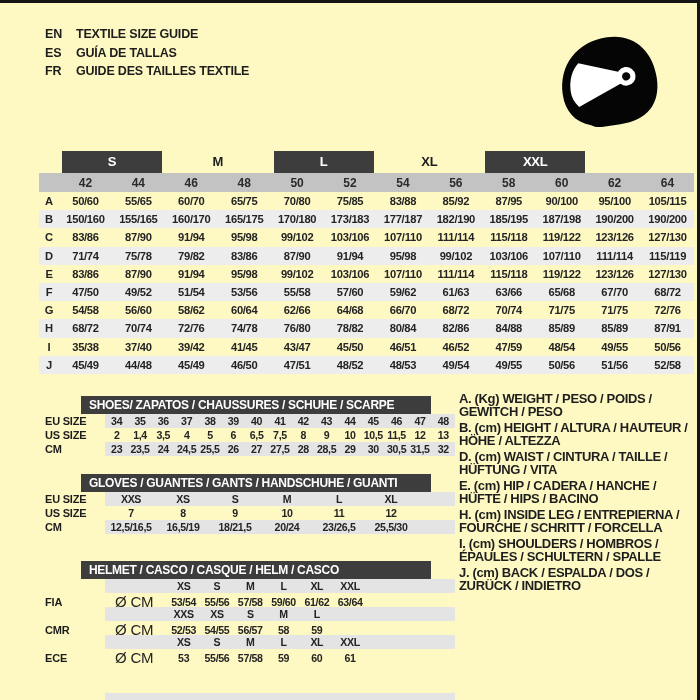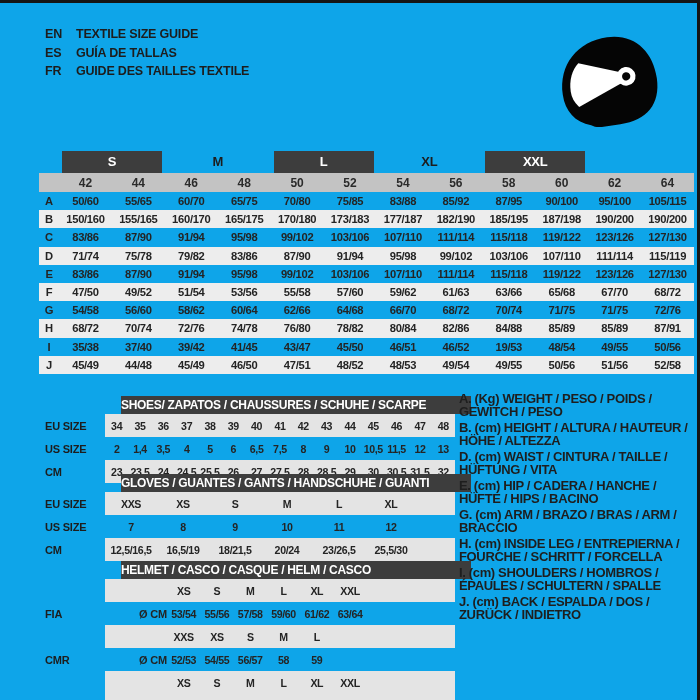--- a/index.html
+++ b/index.html
@@ -1,46 +1,46 @@
 <!DOCTYPE html>
 <html style="--dark-bar: #3d3d3d; --number-band: #c3c3c3; --row-stripe: #ededed; --light-band: #e4e4e4; --text: #1d1d1d; --helmet: #050505;"><head>
 <meta charset="utf-8">
 <style>
   *{margin:0;padding:0;box-sizing:border-box}
   html,body{background:#fff}
   body{width:700px;height:700px;font-family:"Liberation Sans",sans-serif;color:var(--text,#1d1d1d)}
-  .page{position:relative;width:700px;height:700px;background:#0ea5e9;overflow:hidden;
+  .page{position:relative;width:700px;height:700px;background:#fef9c3;overflow:hidden;
         border-top:3px solid #151515;border-right:3px solid #151515}
 
   
   .langs{position:absolute;left:45px;top:22px;list-style:none}
   .lang-row{display:flex;height:18.5px;align-items:center;font-weight:700;font-size:12.5px;letter-spacing:-0.2px}
   .lang-code{width:31px}
   .helmet-wrap{position:absolute;left:552px;top:26px;width:112px;height:104px}
 
   
   .main-table{position:absolute;left:39px;top:147px;width:655px}
   .grid-row{display:grid;grid-template-columns:20px repeat(12,1fr);align-items:center;text-align:center}
   .groups-row{height:23px;grid-template-columns:20px repeat(12,1fr)}
   .group{grid-column:span 2;font-weight:700;font-size:13px;letter-spacing:-0.2px}
   .group.boxed{background:var(--dark-bar,#3d3d3d);color:#fff;height:22px;line-height:22px;margin:0 3px}
   .numbers-row{height:19px;background:var(--number-band,#c3c3c3);font-weight:700;font-size:12px;color:#2b2b2b}
   .data-row{height:18.2px;font-size:11.2px;font-weight:700;letter-spacing:-0.3px;color:#242424}
   .data-row.striped{background:var(--row-stripe,#ededed)}
 
   
   .subtable{position:absolute;left:45px;width:410px}
-  .sub-title{margin-left:76px;width:350px;height:18px;line-height:18px;background:var(--dark-bar,#3d3d3d);
-             color:#fff;font-weight:700;font-size:12px;padding-left:0;letter-spacing:-0.3px;white-space:nowrap;overflow:hidden}
-  .sub-row{position:relative;height:23px;display:grid;align-items:center}
+  .sub-title{margin-left:36px;width:350px;height:18px;line-height:18px;background:var(--dark-bar,#3d3d3d);
+             color:#fff;font-weight:700;font-size:12px;padding-left:8px;letter-spacing:-0.3px;white-space:nowrap;overflow:hidden}
+  .sub-row{position:relative;height:14px;display:grid;align-items:center}
   .sub-row.shaded::before{content:"";position:absolute;left:60px;right:0;top:0;bottom:0;background:var(--light-band,#e4e4e4)}
   .sub-row>*{position:relative}
   .row-label{text-align:left;font-weight:700;font-size:11px;letter-spacing:-0.2px}
   .cell{text-align:center;font-weight:700;font-size:10.6px;letter-spacing:-0.35px;color:#242424}
-  .unit-cell{text-align:right;padding-left:10px;font-weight:700;font-size:11px;letter-spacing:-0.2px;color:#242424}
+  .unit-cell{text-align:left;padding-left:10px;font-weight:400;font-size:15px;letter-spacing:-0.2px;color:#242424}
   .shoes .sub-row{grid-template-columns:60px repeat(15,23.33px)}
   .gloves .sub-row{grid-template-columns:60px repeat(6,52px)}
   .helmet-t .sub-row{grid-template-columns:60px 62px repeat(6,33.3px)}
 
   
   .legend{position:absolute;left:459px;top:389px;width:240px}
   .legend p{font-size:13px;font-weight:700;line-height:13px;margin-bottom:3px;letter-spacing:-0.35px;color:#1e1e1e}
 
   .bottom-strip{position:absolute;left:105px;top:690px;width:350px;height:10px;background:var(--light-band,#e4e4e4)}
 </style>
@@ -224,21 +224,21 @@
         <div class="grid-row data-row">
           <div class="letter">I</div>
           <div class="val">35/38</div>
           <div class="val">37/40</div>
           <div class="val">39/42</div>
           <div class="val">41/45</div>
           <div class="val">43/47</div>
           <div class="val">45/50</div>
           <div class="val">46/51</div>
           <div class="val">46/52</div>
-          <div class="val">19/53</div>
+          <div class="val">47/59</div>
           <div class="val">48/54</div>
           <div class="val">49/55</div>
           <div class="val">50/56</div>
         </div>
         <div class="grid-row data-row striped">
           <div class="letter">J</div>
           <div class="val">45/49</div>
           <div class="val">44/48</div>
           <div class="val">45/49</div>
           <div class="val">46/50</div>
@@ -411,20 +411,19 @@
           <div class="cell">61</div>
         </div>
       </div>
   </section>
 
   <aside class="legend">
       <p class="legend-item">A. (Kg) WEIGHT / PESO / POIDS / GEWITCH / PESO</p>
       <p class="legend-item">B. (cm) HEIGHT / ALTURA / HAUTEUR / HÖHE / ALTEZZA</p>
       <p class="legend-item">D. (cm) WAIST / CINTURA / TAILLE / HÜFTUNG / VITA</p>
       <p class="legend-item">E. (cm) HIP / CADERA / HANCHE / HÜFTE / HIPS / BACINO</p>
-      <p class="legend-item">G. (cm) ARM / BRAZO / BRAS / ARM / BRACCIO</p>
       <p class="legend-item">H. (cm) INSIDE LEG / ENTREPIERNA / FOURCHE / SCHRITT / FORCELLA</p>
       <p class="legend-item">I. (cm) SHOULDERS / HOMBROS / ÉPAULES / SCHULTERN / SPALLE</p>
       <p class="legend-item">J. (cm) BACK / ESPALDA / DOS / ZURÜCK / INDIETRO</p>
     </aside>
 
   <div class="bottom-strip"></div>
 </div>
 
 </body></html>

